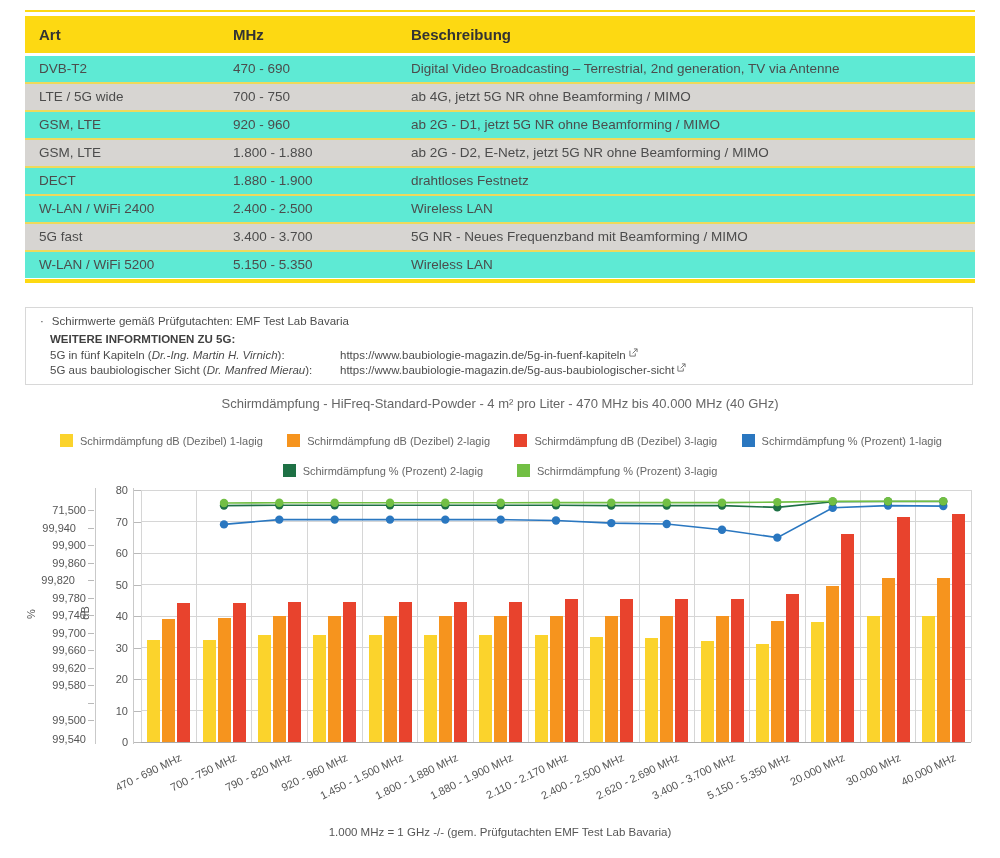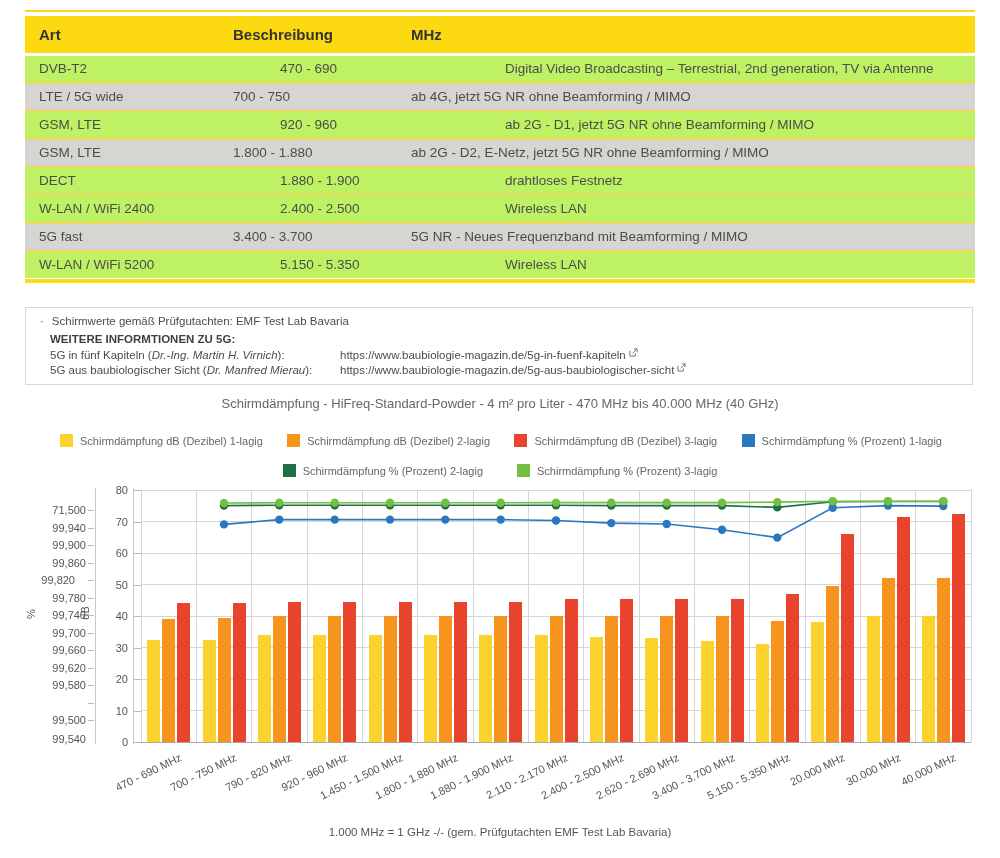--- a/index.html
+++ b/index.html
@@ -9,21 +9,21 @@
   
   .top-rule{position:absolute;left:25px;top:10px;width:950px;height:2px;background:#fdd912;}
   .freq-table{position:absolute;left:25px;top:16px;width:950px;}
   .t-row{display:grid;grid-template-columns:194px 178px 1fr;}
   .t-head{background:#fdd912;height:37px;font-weight:bold;font-size:15px;color:#333;}
   .t-head .cell{line-height:37px;}
   .cell{padding:0 14px;white-space:nowrap;overflow:hidden;}
   .t-body .t-row{height:26px;font-size:13.5px;border-top:2px solid #eed95c;}
   .t-body .t-row .cell{line-height:26px;}
   .t-body .t-row:first-child{border-top:3px solid #ffffff;}
-  .t-row.odd{background:#bef264;gap:47px;}
+  .t-row.odd{background:#5eead4;}
   .t-row.even{background:#d7d5d2;}
   .bottom-rule{height:4px;background:#fdd912;margin-top:1px;}
 
   
   .notes{position:absolute;left:25px;top:307px;width:948px;height:78px;border:1px solid #d8d8d8;
          box-sizing:border-box;padding:7px 12px;font-size:11.5px;color:#4c4c4c;}
   .note-line{display:flex;align-items:baseline;}
   .bullet{margin:0 8px 0 2px;}
   .more-head{font-weight:bold;margin:6px 0 3px 12px;font-size:11.5px;color:#3f3f3f;}
   .link-row{display:flex;margin-left:12px;line-height:15px;}
@@ -55,22 +55,22 @@
 </style>
 </head>
 <body>
 
 <div id="app">
   <div class="top-rule"></div>
 
   <div class="freq-table">
     <div class="t-row t-head">
       <div class="cell">Art</div>
+      <div class="cell">MHz</div>
       <div class="cell">Beschreibung</div>
-      <div class="cell">MHz</div>
     </div>
     <div class="t-body" id="t-body">
         <div class="t-row odd">
           <div class="cell">DVB-T2</div>
           <div class="cell">470 - 690</div>
           <div class="cell">Digital Video Broadcasting – Terrestrial, 2nd generation, TV via Antenne</div>
         </div>
         <div class="t-row even">
           <div class="cell">LTE / 5G wide</div>
           <div class="cell">700 - 750</div>
@@ -168,21 +168,21 @@
       </div>
     </div>
 
   <div id="chart">
       <div class="rot" style="left: 26px; top: 608px;">%</div>
       <div class="rot" style="left: 78px; top: 607px;">dB</div>
       <div class="vline" style="left: 95px; top: 488px; height: 256px;"></div>
       <div class="vline" style="left: 133px; top: 488px; height: 256px;"></div>
       <div class="ptick" style="left: 40px; top: 503px; width: 46px;">71,500</div>
       <div class="tickdash" style="left: 88px; top: 510px; width: 6px;"></div>
-      <div class="ptick" style="left: 40px; top: 520.5px; width: 46px;">99,940</div>
+      <div class="ptick" style="left: 30px; top: 520.5px; width: 46px;">99,940</div>
       <div class="tickdash" style="left: 88px; top: 527.5px; width: 6px;"></div>
       <div class="ptick" style="left: 40px; top: 538px; width: 46px;">99,900</div>
       <div class="tickdash" style="left: 88px; top: 545px; width: 6px;"></div>
       <div class="ptick" style="left: 40px; top: 555.5px; width: 46px;">99,860</div>
       <div class="tickdash" style="left: 88px; top: 562.5px; width: 6px;"></div>
       <div class="ptick" style="left: 29px; top: 573px; width: 46px;">99,820</div>
       <div class="tickdash" style="left: 88px; top: 580px; width: 6px;"></div>
       <div class="ptick" style="left: 40px; top: 590.5px; width: 46px;">99,780</div>
       <div class="tickdash" style="left: 88px; top: 597.5px; width: 6px;"></div>
       <div class="ptick" style="left: 40px; top: 608px; width: 46px;">99,740</div>

